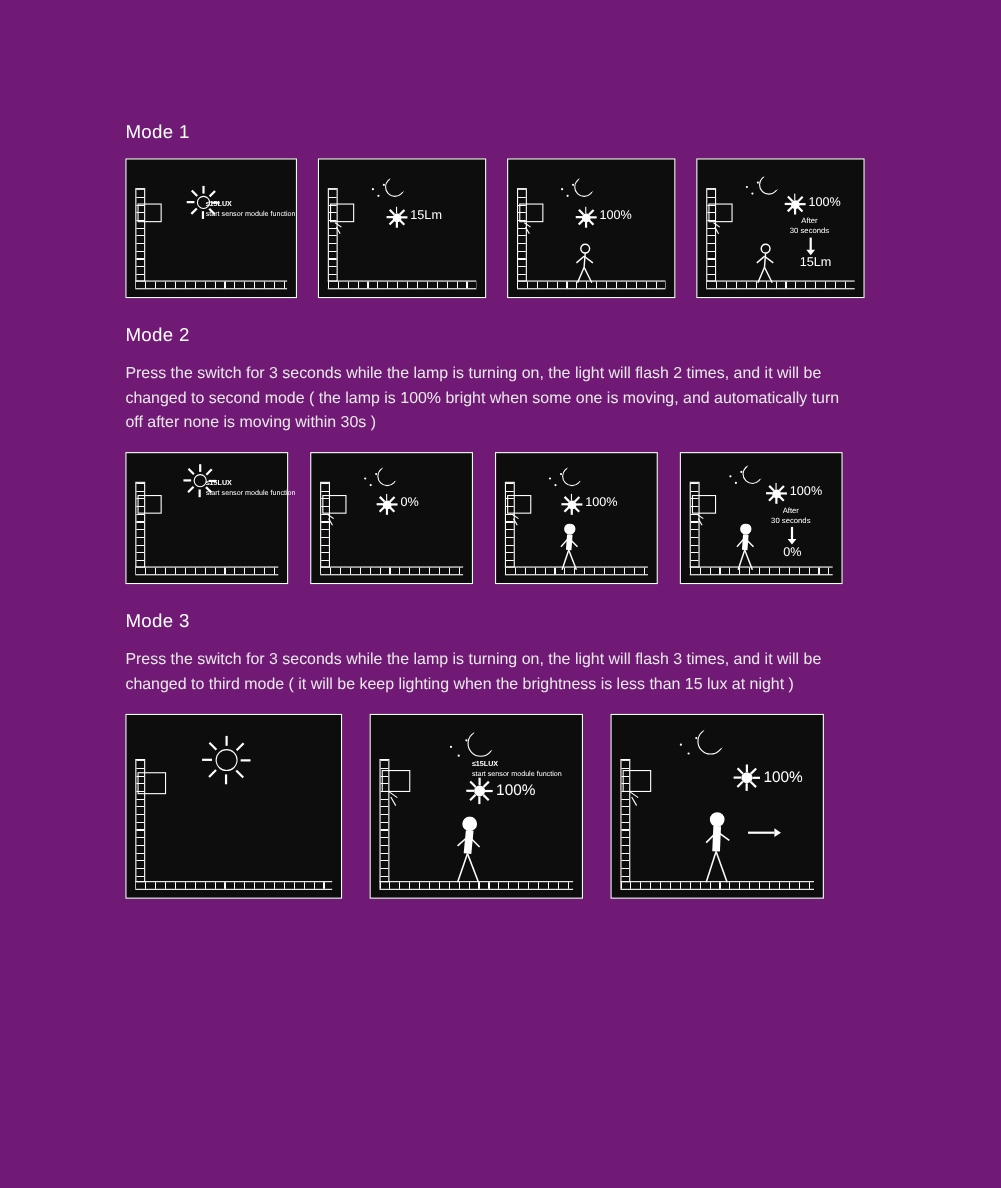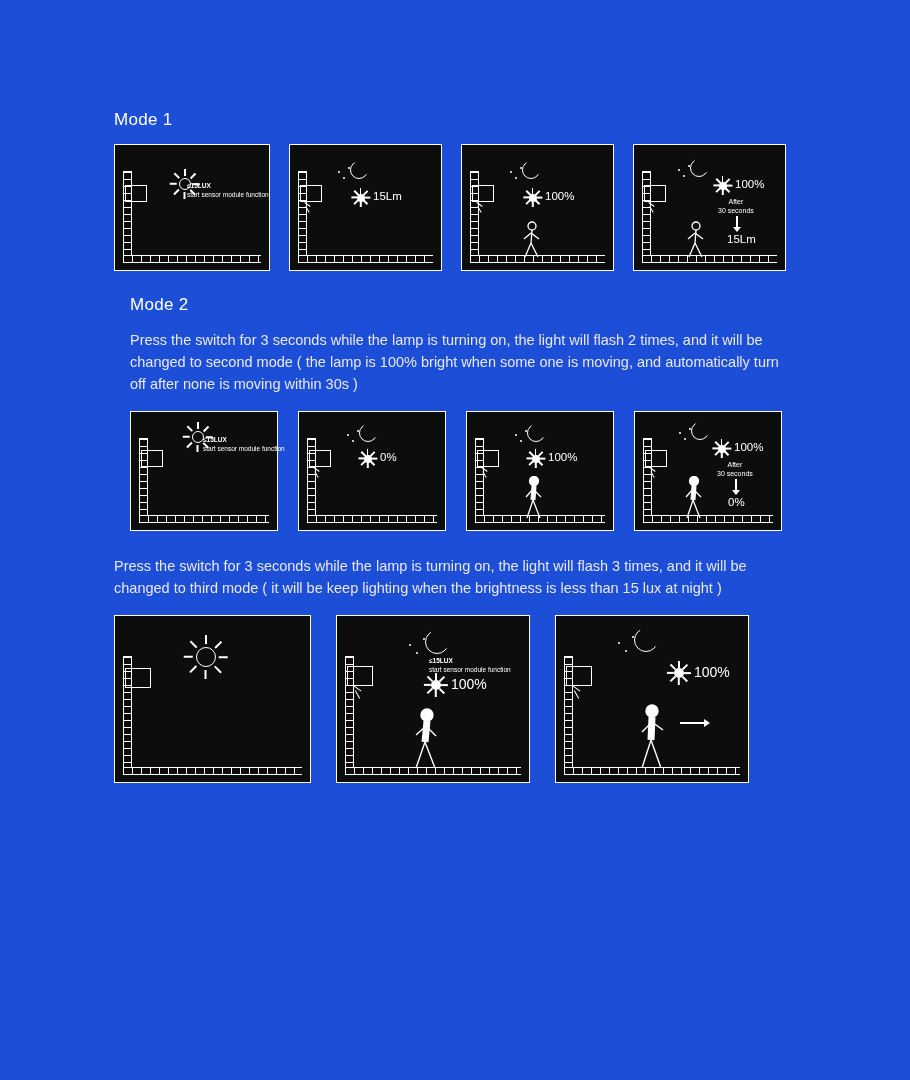--- a/index.html
+++ b/index.html
@@ -11,21 +11,21 @@
     width: 910px;
     height: 1080px;
     overflow: hidden;
     font-family: "Liberation Sans", sans-serif;
     color: #ffffff;
   }
   .page {
     position: relative;
     width: 910px;
     height: 1080px;
-    background: #1d4ed8;
+    background: #701a75;
     box-sizing: border-box;
   }
   .content {
     position: absolute;
     left: 114px;
     top: 110px;
     width: 680px;
   }
   .mode-block {
     margin-bottom: 8px;
@@ -373,21 +373,21 @@
               <path d="M13 12 L21 18"></path>
               <path d="M13 22 L7 36"></path>
               <path d="M13 22 L20 36"></path>
             </svg>
           </div>
         </div>
 
       </div>
     </div>
 
-    <div class="mode-block" style="margin-top:24px;margin-left:16px;">
+    <div class="mode-block" style="margin-top:24px;">
       <h2 class="mode-title">Mode 2</h2>
       <p class="mode-desc">Press the switch for 3 seconds while the lamp is turning on, the light will flash 2 times, and it will be changed to second mode ( the lamp is 100% bright when some one is moving, and automatically turn off after none is moving within 30s )</p>
 
       <div class="panels">
 
         <div class="panel" style="width:148px;height:120px;margin-right:20px;">
           <div class="wall"></div>
           <div class="ground"></div>
           <div class="lamp" style="left:10px;top:38px;"></div>
           <div class="sun" style="left:54px;top:12px;">
@@ -513,20 +513,21 @@
               <path d="M14 24 L8 42"></path>
               <path d="M14 24 L21 42"></path>
             </svg>
           </div>
         </div>
 
       </div>
     </div>
 
     <div class="mode-block" style="margin-top:24px;">
+      <h2 class="mode-title">Mode 3</h2>
       <p class="mode-desc">Press the switch for 3 seconds while the lamp is turning on, the light will flash 3 times, and it will be changed to third mode ( it will be keep lighting when the brightness is less than 15 lux at night )</p>
 
       <div class="panels">
 
         <div class="panel" style="width:197px;height:168px;margin-right:25px;">
           <div class="wall" style="top:40px;"></div>
           <div class="ground"></div>
           <div class="lamp" style="left:10px;top:52px;width:26px;height:20px;"></div>
           <div class="sun" style="left:70px;top:20px;width:42px;height:42px;">
             <div class="core" style="left:11px;top:11px;width:20px;height:20px;"></div>

